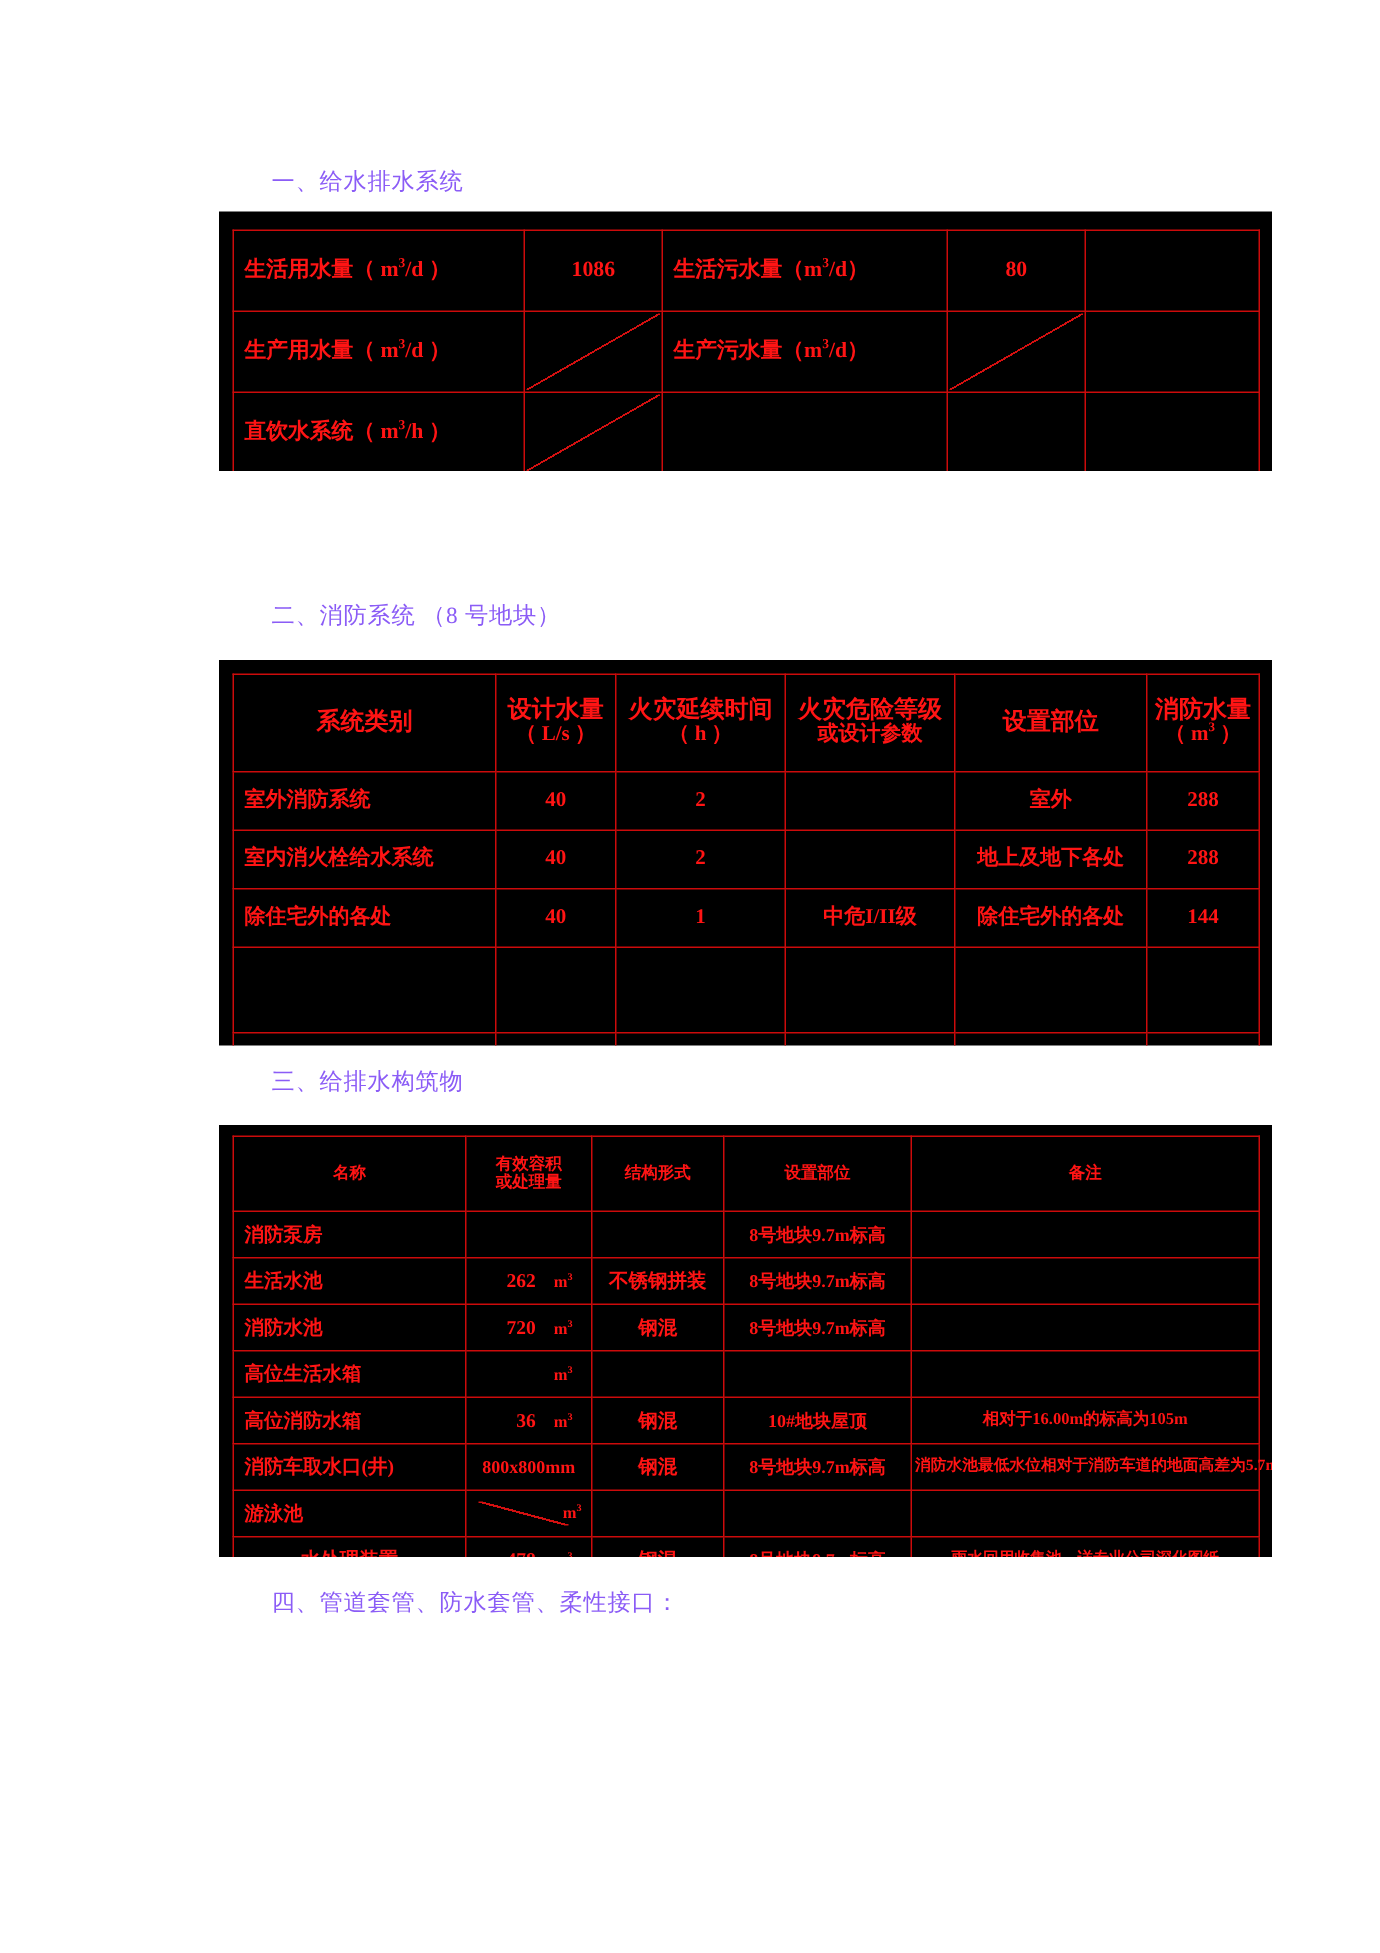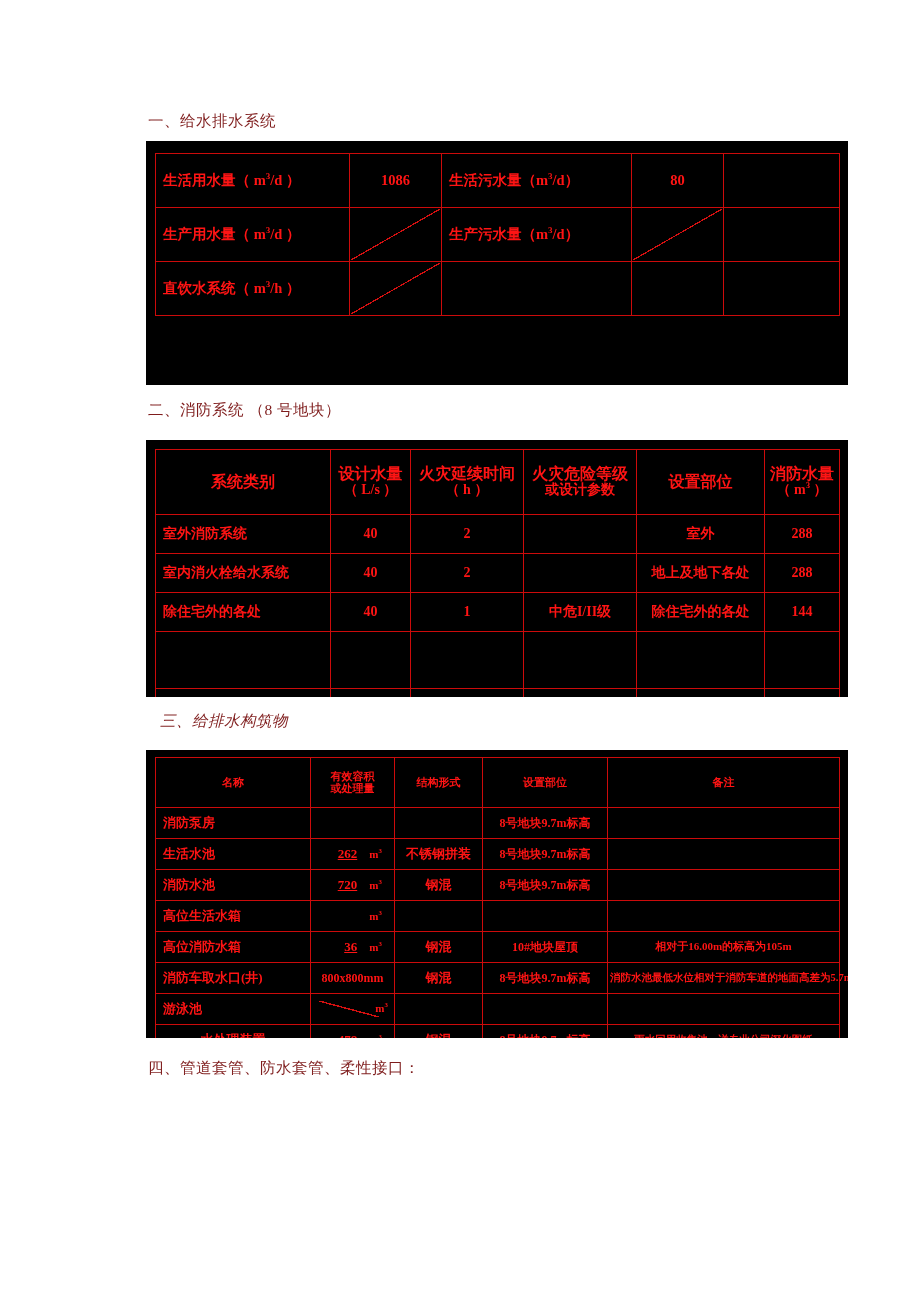--- a/index.html
+++ b/index.html
@@ -21,36 +21,37 @@
     width: 920px;
     height: 1302px;
     background: #ffffff;
   }
 
   
   .heading {
     position: absolute;
     font-family: "Liberation Serif", "DejaVu Serif", serif;
     font-size: 15.5px;
-    color: #7f1d1d;
+    color: #8b5cf6;
     letter-spacing: 0.5px;
     white-space: nowrap;
+    margin-left: 33px;
   }
   #heading-1 { left: 148px; top: 111px; }
   #heading-2 { left: 148px; top: 400px; }
-  #heading-3 { left: 160px; top: 711px; font-style: italic; }
+  #heading-3 { left: 148px; top: 711px; }
   #heading-4 { left: 148px; top: 1058px; }
 
   
   .cadblock {
     position: absolute;
     background: #000000;
     overflow: hidden;
   }
-  #block-1 { left: 146px; top: 141px; width: 702px; height: 244px; }
+  #block-1 { left: 146px; top: 141px; width: 702px; height: 173px; }
   #block-2 { left: 146px; top: 440px; width: 702px; height: 257px; }
   #block-3 { left: 146px; top: 750px; width: 702px; height: 288px; }
 
   .cadtable {
     position: absolute;
     border-collapse: collapse;
     table-layout: fixed;
     color: #ff0000;
     font-family: "Liberation Serif", "DejaVu Serif", serif;
     font-weight: bold;
@@ -134,21 +135,21 @@
   #table-2 .sub { font-size: 14px; display: block; }
 
   
   #table-3 {
     left: 9px; top: 7px;
     width: 684px;
     font-size: 13px;
   }
   #table-3 td { height: 30px; }
   #table-3 tr.hdr td { height: 49px; font-size: 11px; }
-  #table-3 .cap { display: inline-block; min-width: 34px; text-align: right; text-decoration: underline; }
+  #table-3 .cap { display: inline-block; min-width: 34px; text-align: right; }
   #table-3 .capunit { display: inline-block; margin-left: 12px; font-size: 11px; }
   #table-3 .rmk { font-size: 11px; white-space: nowrap; text-align: center; }
   #table-3 .loc { font-size: 12px; white-space: nowrap; }
 
   .cap-slash {
     position: relative;
     display: inline-block;
     width: 74px;
     height: 20px;
     vertical-align: middle;

